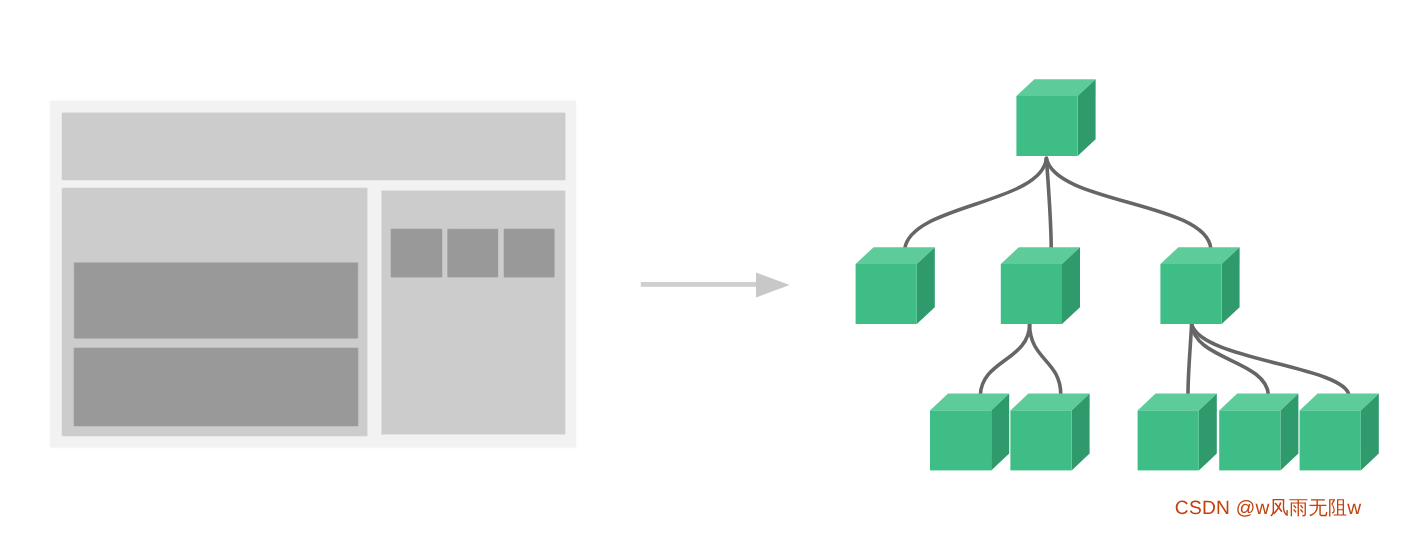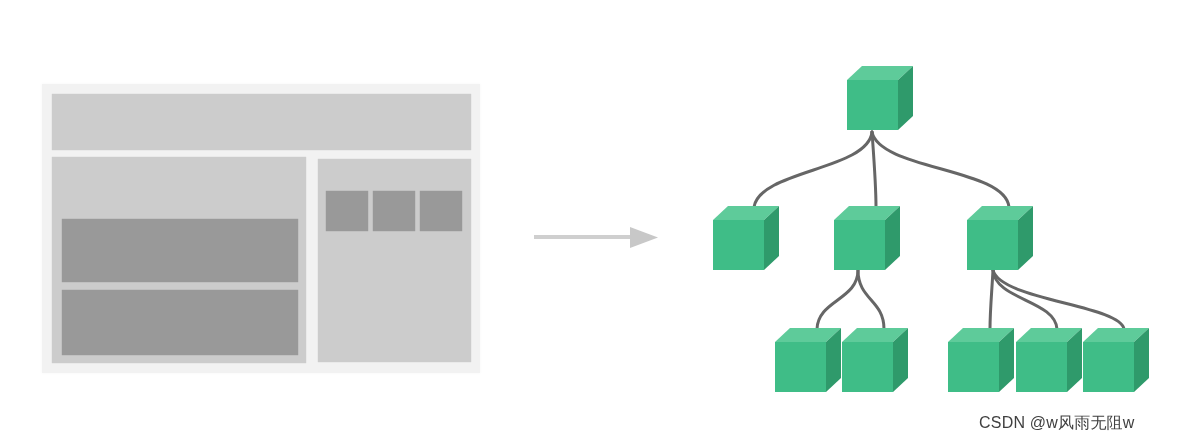--- a/index.html
+++ b/index.html
@@ -2,21 +2,21 @@
 <html><head>
 <meta charset="utf-8">
 <style>
   html, body { margin: 0; padding: 0; background: #ffffff; }
   body { width: 1184px; height: 445px; position: relative; overflow: hidden; font-family: "Liberation Sans", sans-serif; }
   .abs { position: absolute; }
   .frame { background: #f2f2f2; box-shadow: 0 0 3px #f6f6f6; }
   .panel { background: #cccccc; box-shadow: 0 0 1px #c4c4c4; }
   .dark { background: #999999; box-shadow: 0 0 1px #8f8f8f; }
   svg.tree { position: absolute; left: 0; top: 0; }
-  .watermark { position: absolute; left: 979px; top: 413px; font-size: 16px; color: #404040; letter-spacing: 0.2px; white-space: nowrap; }
+  .watermark { position: absolute; left: 979px; top: 413px; font-size: 16px; color: #c2410c; letter-spacing: 0.2px; white-space: nowrap; }
 </style>
 </head>
 <body>
 
 <div class="abs frame" style="left:42px;top:84px;width:438px;height:289px;"></div>
 <div class="abs panel" style="left:52px;top:94px;width:419px;height:56px;"></div>
 <div class="abs panel" style="left:52px;top:157px;width:254px;height:206px;"></div>
 <div class="abs dark" style="left:62px;top:219px;width:236px;height:63px;"></div>
 <div class="abs dark" style="left:62px;top:290px;width:236px;height:65px;"></div>
 <div class="abs panel" style="left:318px;top:159px;width:153px;height:203px;"></div>

